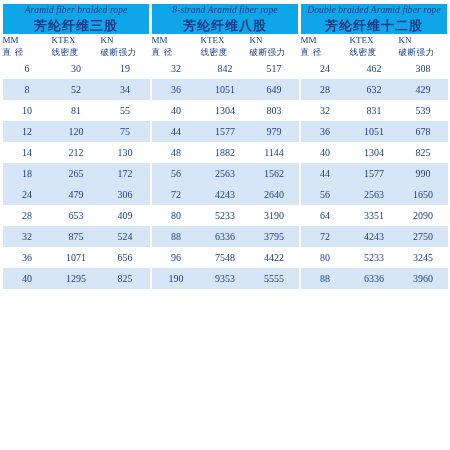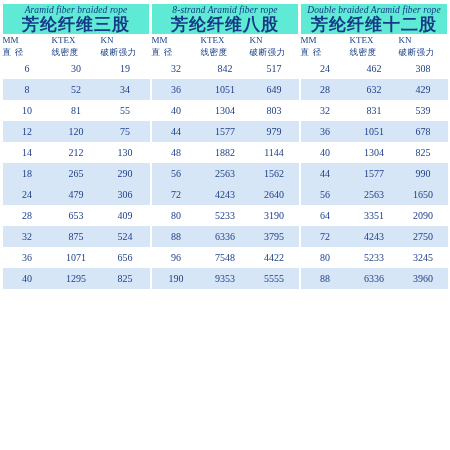--- a/index.html
+++ b/index.html
@@ -24,42 +24,42 @@
     border-collapse: collapse;
     width: 446px;
     margin: 4px 2px 0 2px;
     table-layout: fixed;
   }
   table.spec td, table.spec th {
     padding: 0;
     margin: 0;
   }
   .grp-head {
-    background: #5eead4;
+    background: #0ea5e9;
     text-align: center;
     border-left: 1px solid #ffffff;
     border-right: 1px solid #ffffff;
     padding: 4px 0 5px 0;
     vertical-align: middle;
   }
   .grp-head .en {
     display: block;
     font-size: 9.5px;
     font-style: italic;
     font-family: "Liberation Serif", serif;
     color: #173a86;
     letter-spacing: 0.1px;
     line-height: 13px;
     white-space: nowrap;
   }
   .grp-head .cn {
     display: block;
-    font-size: 17px;
+    font-size: 13px;
     font-weight: bold;
-    font-family: Liberation Mono, monospace;
+    font-family: Liberation Serif, serif;
     color: #173a86;
     line-height: 17px;
     letter-spacing: 1px;
     white-space: nowrap;
   }
   .sub-head {
     background: #ffffff;
     vertical-align: middle;
     padding: 3px 0 4px 0;
   }
@@ -227,21 +227,21 @@
           <td class="cell">1882</td>
           <td class="cell">1144</td>
           <td class="sep"></td>
           <td class="cell">40</td>
           <td class="cell">1304</td>
           <td class="cell">825</td>
         </tr>
         <tr class="rowB">
           <td class="cell">18</td>
           <td class="cell">265</td>
-          <td class="cell">290</td>
+          <td class="cell">172</td>
           <td class="sep"></td>
           <td class="cell">56</td>
           <td class="cell">2563</td>
           <td class="cell">1562</td>
           <td class="sep"></td>
           <td class="cell">44</td>
           <td class="cell">1577</td>
           <td class="cell">990</td>
         </tr>
         <tr class="rowB">

